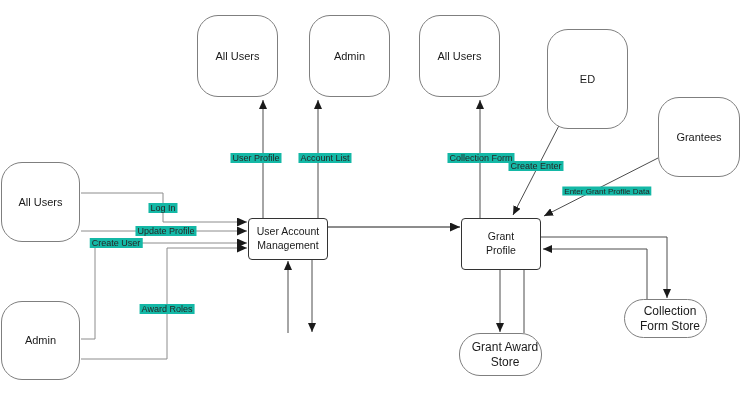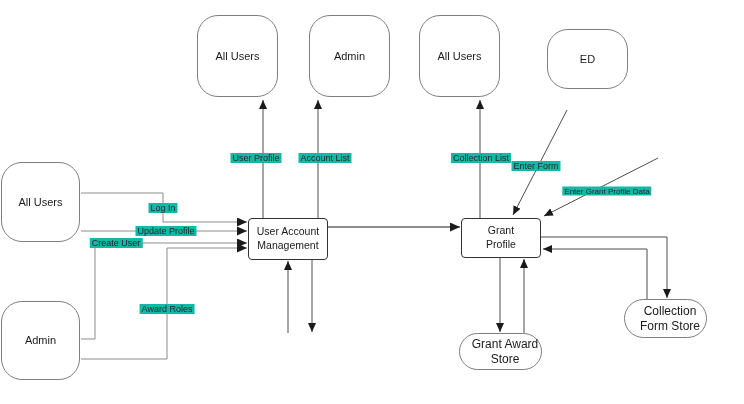--- a/index.html
+++ b/index.html
@@ -66,47 +66,50 @@
 
   <div class="node sq" style="left:197px;top:15px;width:81px;height:82px">
     <span class="nlabel">All Users</span>
   </div>
   <div class="node sq" style="left:309px;top:15px;width:81px;height:82px">
     <span class="nlabel">Admin</span>
   </div>
   <div class="node sq" style="left:419px;top:15px;width:81px;height:82px">
     <span class="nlabel">All Users</span>
   </div>
-  <div class="node sq" style="left:547px;top:29px;width:81px;height:60px">
+  <div class="node sq" style="left:547px;top:29px;width:81px;height:100px">
     <span class="nlabel">ED</span>
+  </div>
+  <div class="node sq" style="left:658px;top:97px;width:82px;height:80px">
+    <span class="nlabel">Grantees</span>
   </div>
   <div class="node sq" style="left:1px;top:162px;width:79px;height:80px">
     <span class="nlabel">All Users</span>
   </div>
   <div class="node sq" style="left:1px;top:301px;width:79px;height:79px">
     <span class="nlabel">Admin</span>
   </div>
 
   <div class="node proc" style="left:248px;top:218px;width:80px;height:42px">
     <span class="nlabel w72">User Account Management</span>
   </div>
-  <div class="node proc" style="left:461px;top:218px;width:80px;height:40px">
+  <div class="node proc" style="left:461px;top:218px;width:80px;height:52px">
     <span class="nlabel w46">Grant Profile</span>
   </div>
 
-  <div class="node store" style="left:459px;top:333px;width:83px;height:37px">
+  <div class="node store" style="left:459px;top:333px;width:83px;height:43px">
     <span class="nlabel w72">Grant Award Store</span>
   </div>
   <div class="node store" style="left:624px;top:299px;width:83px;height:39px">
     <span class="nlabel w62">Collection Form Store</span>
   </div>
 
   <div class="elabel" style="left:256px;top:158px">User Profile</div>
   <div class="elabel" style="left:325px;top:158px">Account List</div>
-  <div class="elabel" style="left:481px;top:158px">Collection List</div>
-  <div class="elabel" style="left:536px;top:166px">Enter Form</div>
+  <div class="elabel" style="left:481px;top:158px">Collection Form</div>
+  <div class="elabel" style="left:536px;top:166px">Create Enter</div>
   <div class="elabel small" style="left:607px;top:191px">Enter Grant Profile Data</div>
   <div class="elabel" style="left:163px;top:208px">Log In</div>
   <div class="elabel" style="left:166px;top:231px">Update Profile</div>
   <div class="elabel" style="left:116px;top:243px">Create User</div>
   <div class="elabel" style="left:167px;top:309px">Award Roles</div>
 
 </div>
 
 </body></html>

